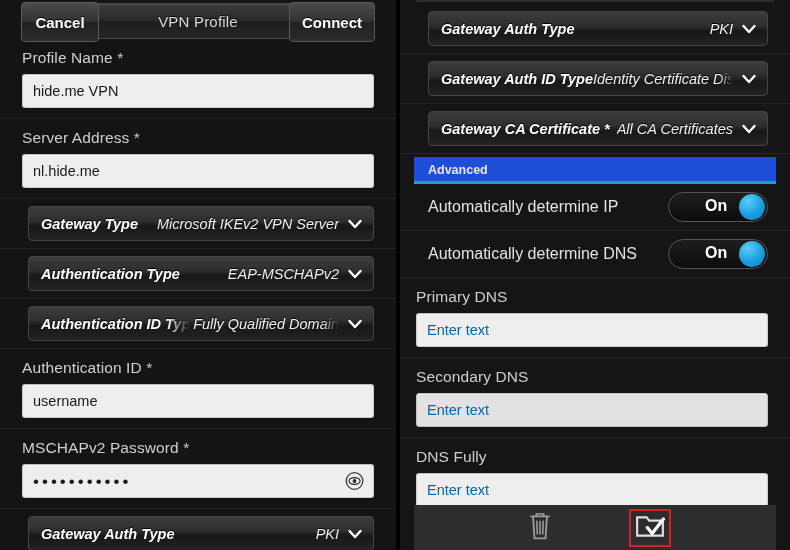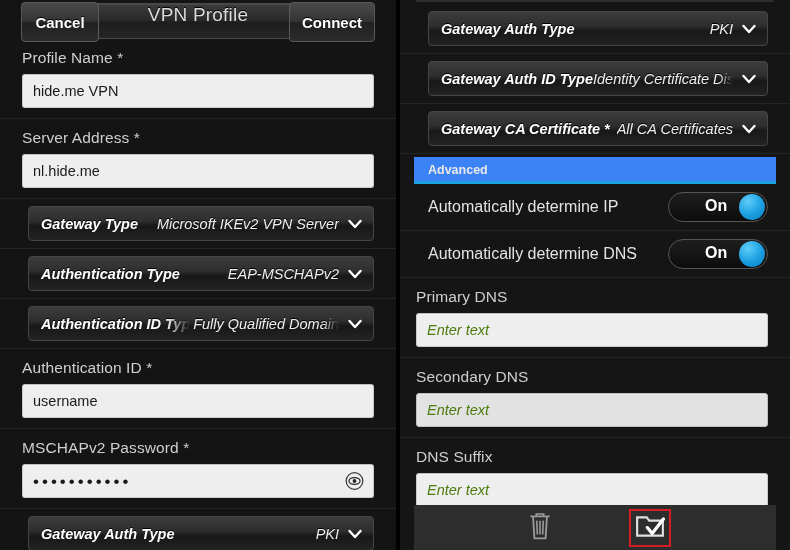--- a/index.html
+++ b/index.html
@@ -23,24 +23,24 @@
 
   
   .titlebar {
     position: relative;
     margin: 3px 22px 0 22px;
     height: 36px;
     border-radius: 12px;
     background: linear-gradient(#3b3b3b 0%, #2b2b2b 45%, #1d1d1d 55%, #262626 100%);
     border: 1px solid #4a4a4a;
     box-shadow: 0 1px 0 rgba(255,255,255,.07) inset;
-    display: flex; justify-content: center;
+    display: flex; align-items: center; justify-content: center;
   }
   .titlebar .title {
-    color: #dcdcdc; font-size: 19px; letter-spacing: .2px;
+    color: #dcdcdc; font-size: 15px; letter-spacing: .2px;
     text-shadow: 0 -1px 0 #000;
   }
   .tbtn {
     position: absolute; top: -2px; height: 40px; min-width: 78px;
     border-radius: 4px;
     background: linear-gradient(#4a4a4a 0%, #333 48%, #202020 52%, #2c2c2c 100%);
     border: 1px solid #5a5a5a;
     color: #fff; font-size: 15px; font-weight: bold;
     display: flex; align-items: center; justify-content: center;
     padding: 0 12px;
@@ -60,21 +60,21 @@
     background: #eeeeee;
     border: 1px solid #c9c9c9;
     border-top-color: #bdbdbd;
     display: flex; align-items: center;
     padding: 0 10px;
     color: #1a1a1a; font-size: 14.5px;
     position: relative;
     box-shadow: 0 1px 0 rgba(255,255,255,.35) inset;
   }
   .textinput.dim { background:#e2e2e2; border-color:#bfbfbf; }
-  .textinput .ph { color: #4d7c0f; font-style: italic; }
+  .textinput .ph { color: #0369a1; }
   .textinput .dots { letter-spacing: 3px; font-size: 17px; color:#1a1a1a; line-height: 1; }
 
   .eye {
     position: absolute; right: 9px; top: 50%; transform: translateY(-50%);
     width: 19px; height: 19px;
   }
 
   
   .droprow-wrap { padding: 7px 22px 7px 28px; border-bottom: 1px solid #242424; font-style: italic; }
   .droprow {
@@ -102,21 +102,21 @@
       mask-image: linear-gradient(to right,#000 84%,transparent 100%); }
   .droprow.truncate .dv { max-width: 168px;
       -webkit-mask-image: linear-gradient(to right,#000 88%,transparent 100%);
       mask-image: linear-gradient(to right,#000 88%,transparent 100%); }
   .droprow.truncate2 .dv { max-width: 196px;
       -webkit-mask-image: linear-gradient(to right,#000 90%,transparent 100%);
       mask-image: linear-gradient(to right,#000 90%,transparent 100%); }
 
   
   .section {
-    background: #3b82f6; border-bottom: 3px solid #1ba1e2;
+    background: #1d4ed8; border-bottom: 3px solid #1ba1e2;
     padding: 3px 0 3px 14px; margin: 3px 14px 0 14px;
   }
   .section .stxt { color: #e8e8e8; font-size: 12.5px; font-weight: bold; }
 
   
   .togglerow {
     display: flex; align-items: center; justify-content: space-between;
     padding: 8px 22px 8px 28px; border-bottom: 1px solid #242424;
   }
   .togglerow .tlab { color: #e3e3e3; font-size: 16px; }
@@ -321,21 +321,21 @@
     </div>
 
     <div class="field" style="padding-left:16px;padding-right:22px">
       <div class="label">Secondary DNS</div>
       <div class="textinput dim">
         <span class="ph">Enter text</span>
       </div>
     </div>
 
     <div class="field" style="padding-left:16px;padding-right:22px;border-bottom:none">
-      <div class="label">DNS Suffix</div>
+      <div class="label">DNS Fully</div>
       <div class="textinput">
         <span class="ph">Enter text</span>
       </div>
     </div>
 
     <div class="cutrow">
       <span class="cutoff-label">Automatically determine</span>
       <span class="switch" style="margin-right:6px">
         <span class="son">On</span>
         <span class="knob"></span>

